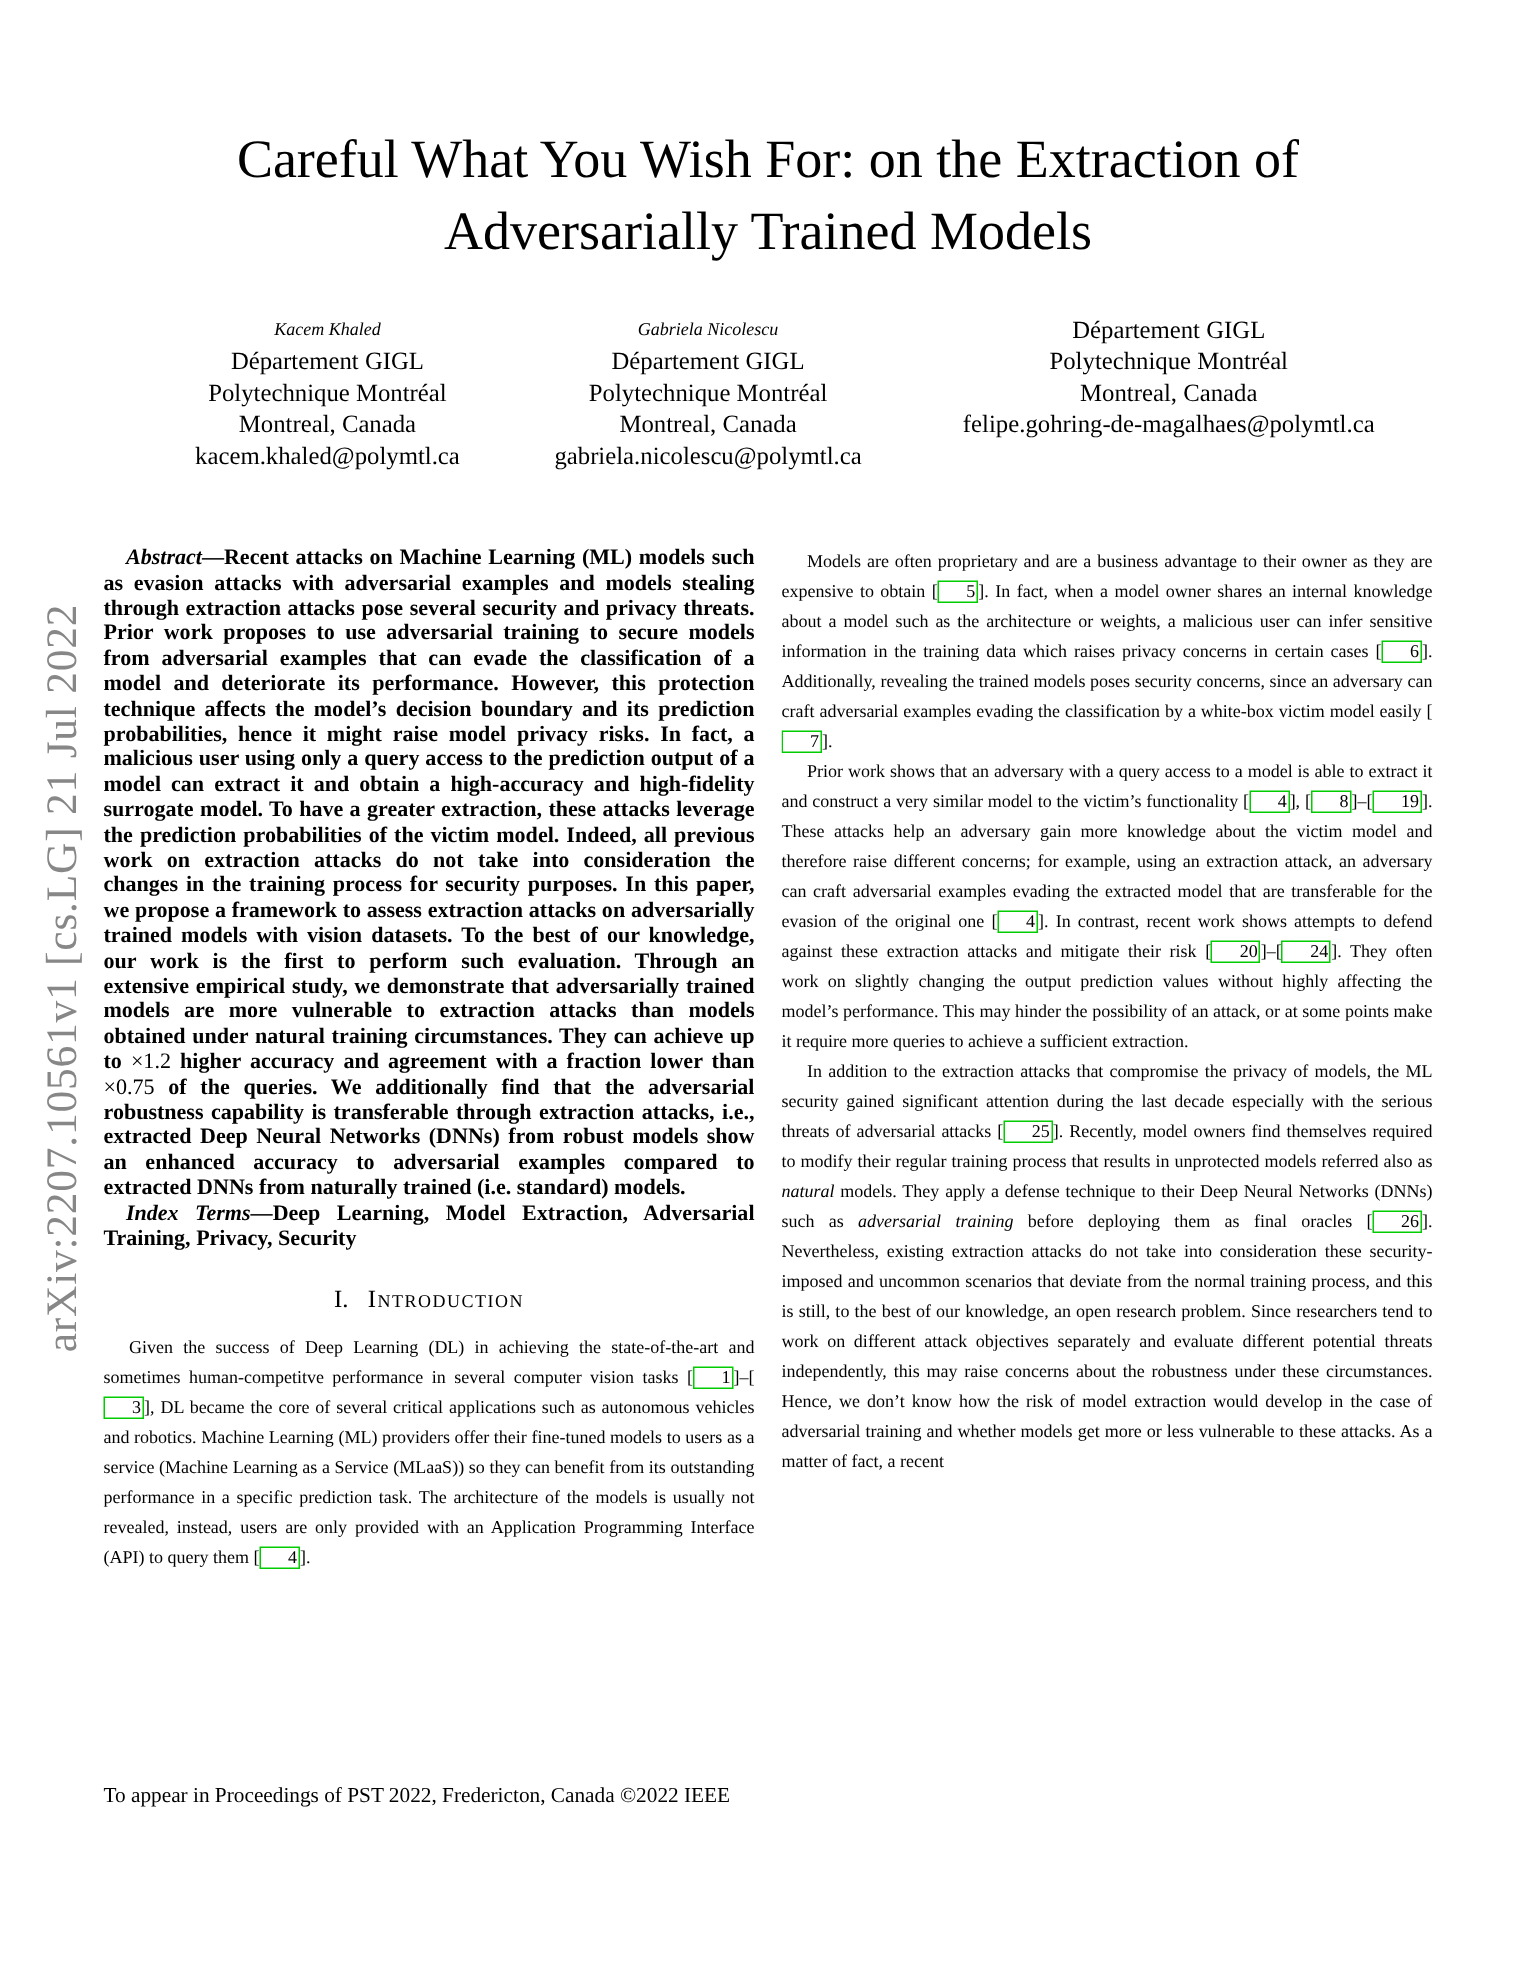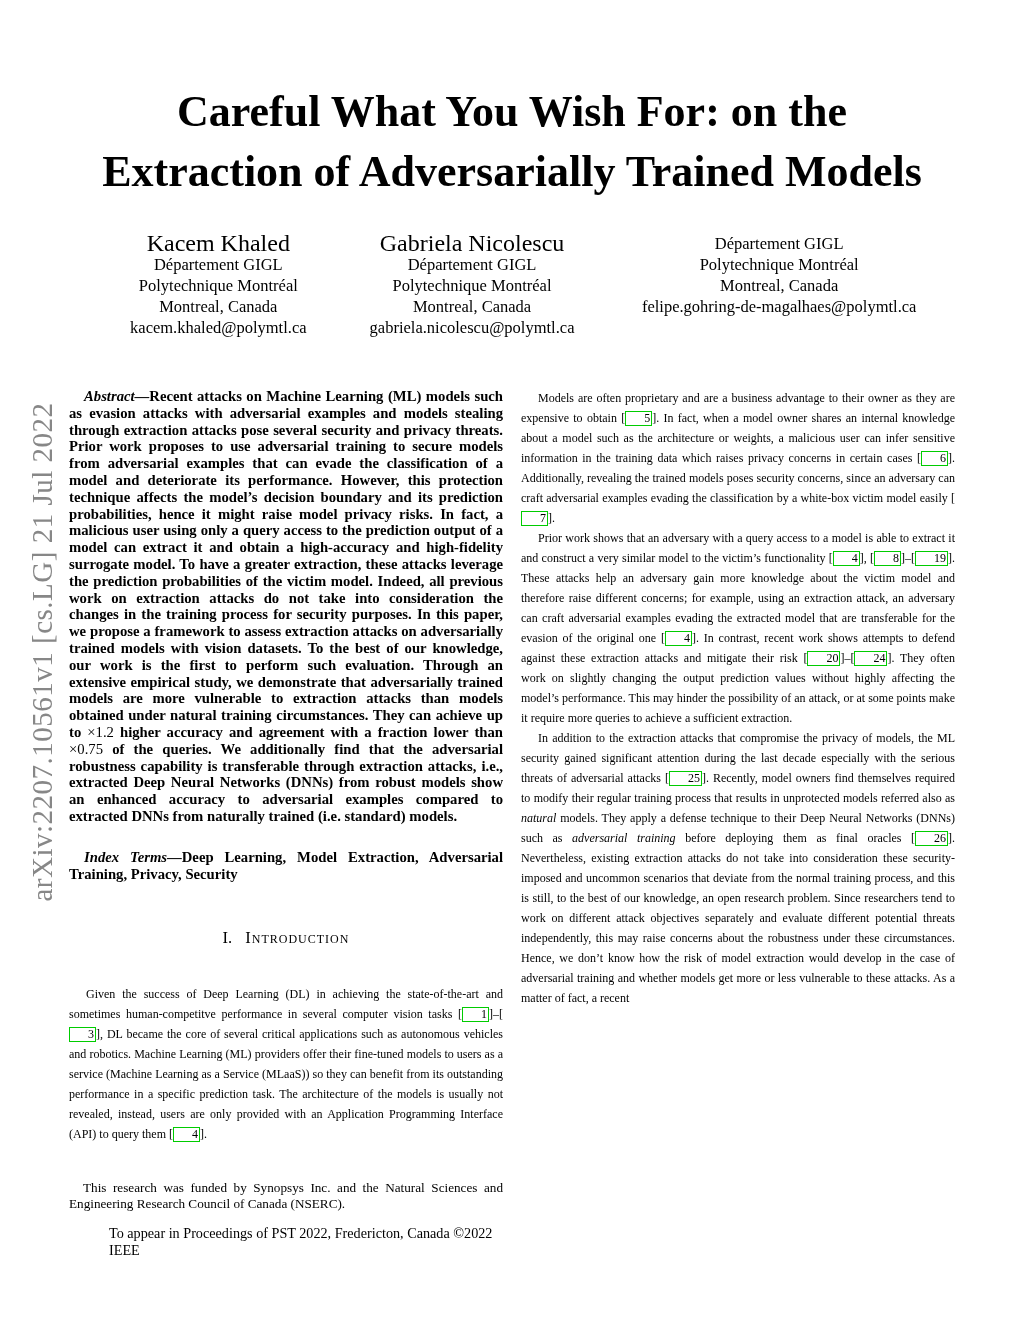--- a/index.html
+++ b/index.html
@@ -19,41 +19,41 @@
     transform:translate(-50%,-50%) rotate(-90deg);
     white-space:nowrap;
     font-size:29px;
     color:#878787;
     letter-spacing:0.5px;
   }
 
   
   .paper-header { padding-top:82px; text-align:center; }
   .paper-title {
-    font-size:44px; font-weight:bold; line-height:60px;
+    font-size:36px; font-weight:normal; line-height:48px;
     max-width:860px; margin:0 auto;
   }
   .authors {
     display:flex; width:890px; margin:31px auto 0;
   }
   .author { text-align:center; font-size:16.5px; line-height:21px; }
   .author-1 { flex:0 0 34%; }
   .author-2 { flex:0 0 20%; }
   .author-3 { flex:0 0 46%; }
-  .author .name { font-size:24px; }
+  .author .name { font-size:12px;font-style:italic; }
   .author .dept, .author .inst { }
 
   
   .columns {
     display:flex; gap:18px;
     padding:0 69px;
     margin-top:50px;
     align-items:flex-start;
   }
-  .col { width:434px;gap:24px; }
+  .col { width:434px; }
   .col-left {
     height:842px;
     display:flex; flex-direction:column;
   }
   .col-right { height:842px; overflow:hidden; }
 
   .abstract-par, .index-par {
     font-weight:bold;
     font-size:14.7px; line-height:16.8px;
     text-align:justify;
@@ -90,21 +90,20 @@
 
   
   .footnotes { margin-top:auto; padding-top:12px; }
   .footnote-funding {
     font-size:13.2px; line-height:16px;
     text-align:justify; text-indent:14px;
   }
   .footnote-venue {
     font-size:14.2px; line-height:17px;
     margin-top:13px;
-    margin-left:40px;
   }
 </style>
 </head>
 <body>
 
 <div class="arxiv-watermark">arXiv:2207.10561v1  [cs.LG]  21 Jul 2022</div>
 
 <header class="paper-header">
   <h1 class="paper-title">Careful What You Wish For: on the Extraction of Adversarially Trained Models</h1>
 
@@ -137,21 +136,20 @@
   <div class="col col-left">
     <p class="abstract-par"><span class="lead-label">Abstract</span><span>—Recent attacks on Machine Learning (ML) models such as evasion attacks with adversarial examples and models stealing through extraction attacks pose several security and privacy threats. Prior work proposes to use adversarial training to secure models from adversarial examples that can evade the classification of a model and deteriorate its performance. However, this protection technique affects the model’s decision boundary and its prediction probabilities, hence it might raise model privacy risks. In fact, a malicious user using only a query access to the prediction output of a model can extract it and obtain a high-accuracy and high-fidelity surrogate model. To have a greater extraction, these attacks leverage the prediction probabilities of the victim model. Indeed, all previous work on extraction attacks do not take into consideration the changes in the training process for security purposes. In this paper, we propose a framework to assess extraction attacks on adversarially trained models with vision datasets. To the best of our knowledge, our work is the first to perform such evaluation. Through an extensive empirical study, we demonstrate that adversarially trained models are more vulnerable to extraction attacks than models obtained under natural training circumstances. They can achieve up to <span class="rm">×1.2</span> higher accuracy and agreement with a fraction lower than <span class="rm">×0.75</span> of the queries. We additionally find that the adversarial robustness capability is transferable through extraction attacks, i.e., extracted Deep Neural Networks (DNNs) from robust models show an enhanced accuracy to adversarial examples compared to extracted DNNs from naturally trained (i.e. standard) models.</span></p>
 
     <p class="index-par"><span class="lead-label">Index Terms</span><span>—Deep Learning, Model Extraction, Adversarial Training, Privacy, Security</span></p>
 
     <h2 class="section-heading"><span>I.</span><span class="sc">Introduction</span></h2>
 
     <p class="body-par indent">Given the success of Deep Learning (DL) in achieving the state-of-the-art and sometimes human-competitve performance in several computer vision tasks [<span class="cite">1</span>]–[<span class="cite">3</span>], DL became the core of several critical applications such as autonomous vehicles and robotics. Machine Learning (ML) providers offer their fine-tuned models to users as a service (Machine Learning as a Service (MLaaS)) so they can benefit from its outstanding performance in a specific prediction task. The architecture of the models is usually not revealed, instead, users are only provided with an Application Programming Interface (API) to query them [<span class="cite">4</span>].</p>
 
     <div class="footnotes">
-      <p class="footnote-funding">This research was funded by Synopsys Inc. and the Natural Sciences and Engineering Research Council of Canada (NSERC).</p>
       <p class="footnote-venue">To appear in Proceedings of PST 2022, Fredericton, Canada ©2022 IEEE</p>
     </div>
   </div>
 
   <div class="col col-right">
     <p class="body-par indent">Models are often proprietary and are a business advantage to their owner as they are expensive to obtain [<span class="cite">5</span>]. In fact, when a model owner shares an internal knowledge about a model such as the architecture or weights, a malicious user can infer sensitive information in the training data which raises privacy concerns in certain cases [<span class="cite">6</span>]. Additionally, revealing the trained models poses security concerns, since an adversary can craft adversarial examples evading the classification by a white-box victim model easily [<span class="cite">7</span>].</p>
     <p class="body-par indent">Prior work shows that an adversary with a query access to a model is able to extract it and construct a very similar model to the victim’s functionality [<span class="cite">4</span>], [<span class="cite">8</span>]–[<span class="cite">19</span>]. These attacks help an adversary gain more knowledge about the victim model and therefore raise different concerns; for example, using an extraction attack, an adversary can craft adversarial examples evading the extracted model that are transferable for the evasion of the original one [<span class="cite">4</span>]. In contrast, recent work shows attempts to defend against these extraction attacks and mitigate their risk [<span class="cite">20</span>]–[<span class="cite">24</span>]. They often work on slightly changing the output prediction values without highly affecting the model’s performance. This may hinder the possibility of an attack, or at some points make it require more queries to achieve a sufficient extraction.</p>
     <p class="body-par indent">In addition to the extraction attacks that compromise the privacy of models, the ML security gained significant attention during the last decade especially with the serious threats of adversarial attacks [<span class="cite">25</span>]. Recently, model owners find themselves required to modify their regular training process that results in unprotected models referred also as <em>natural</em> models. They apply a defense technique to their Deep Neural Networks (DNNs) such as <em>adversarial training</em> before deploying them as final oracles [<span class="cite">26</span>]. Nevertheless, existing extraction attacks do not take into consideration these security-imposed and uncommon scenarios that deviate from the normal training process, and this is still, to the best of our knowledge, an open research problem. Since researchers tend to work on different attack objectives separately and evaluate different potential threats independently, this may raise concerns about the robustness under these circumstances. Hence, we don’t know how the risk of model extraction would develop in the case of adversarial training and whether models get more or less vulnerable to these attacks. As a matter of fact, a recent</p>
   </div>
 

